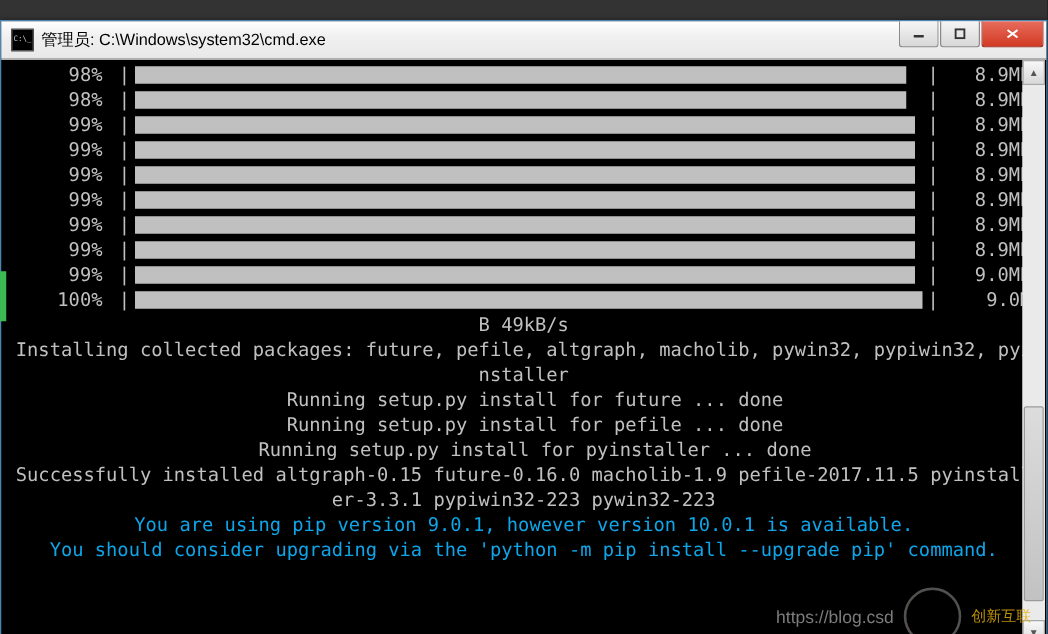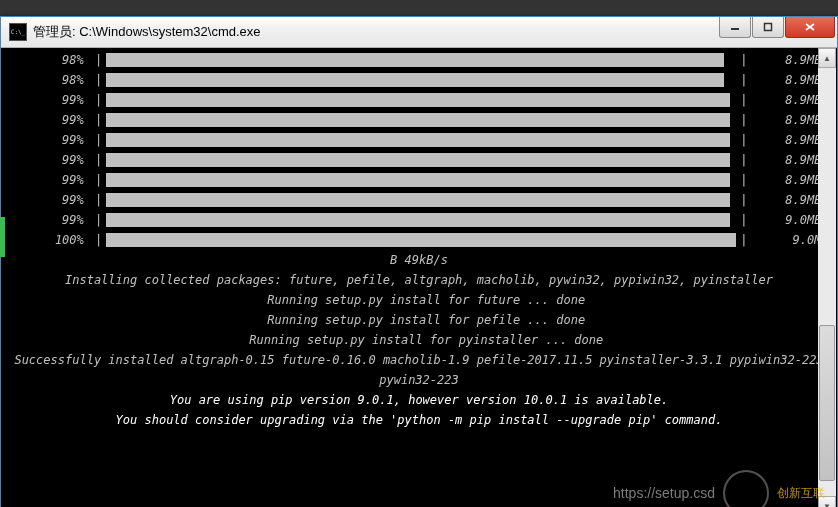--- a/index.html
+++ b/index.html
@@ -88,45 +88,44 @@
     right: 6px;
     top: 31px;
     bottom: 6px;
     background: #000;
     font-family: "Consolas", "Lucida Console", monospace;
     overflow: hidden;
   }
   .console-inner {
     padding: 2px 4px 4px 4px;
     color: #c0c0c0;
-    font-size: 12px;
+    font-size: 15px;
     line-height: 20px;
     white-space: pre;
-    font-style: italic;
   }
   .progress-line {
     display: flex;
     align-items: center;
     height: 20px;
   }
   .pct {
     width: 80px;
     text-align: right;
   }
   .pipe { padding: 0 4px; }
   .bar {
     height: 14px;
     background: #c0c0c0;
     display: inline-block;
   }
   .size {
     width: 70px;
     text-align: right;
   }
-  .yellow { color: #ffffff; }
+  .yellow { color: #0ea5e9; }
   .line { white-space: pre-wrap; word-break: break-all; text-align: center; }
 
   .scrollbar {
     position: absolute;
     top: 31px;
     right: 1px;
     bottom: 6px;
     width: 18px;
     background: #e8e8e8;
     display: flex;
@@ -247,20 +246,20 @@
     <div class="sb-btn">▲</div>
     <div class="sb-track">
       <div class="sb-thumb"></div>
     </div>
     <div class="sb-btn">▼</div>
   </div>
 
   <div class="green-edge"></div>
 
   <div class="watermark">
-    <span class="wm-url">https://setup.csd</span>
+    <span class="wm-url">https://blog.csd</span>
     <div class="wm-logo">
       <div class="swirl"></div>
     </div>
     <span class="wm-text">创新互联</span>
   </div>
 
 </div>
 
 </body></html>

